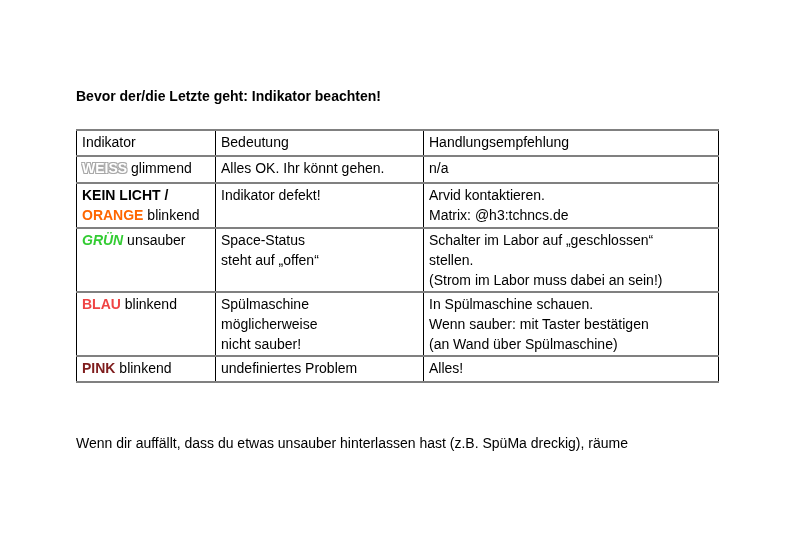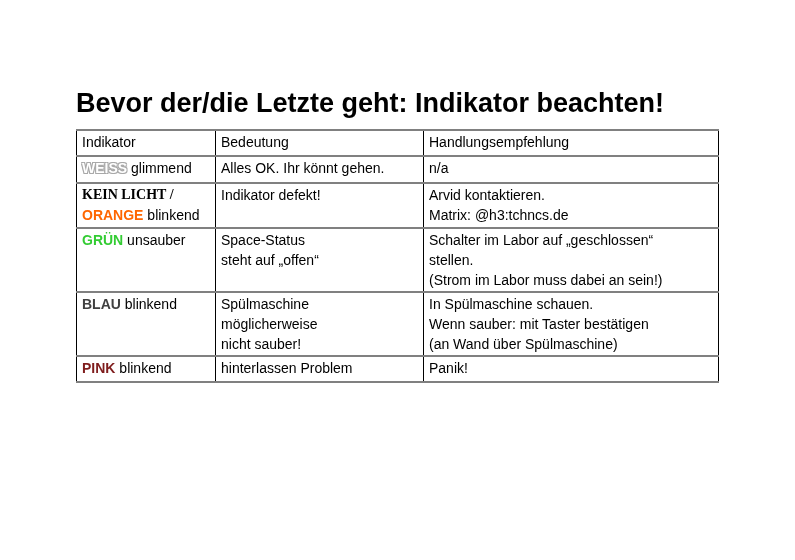--- a/index.html
+++ b/index.html
@@ -15,21 +15,21 @@
   .page {
     position: relative;
     width: 795px;
     height: 560px;
     background: #ffffff;
   }
   .doc-title {
     position: absolute;
     left: 76px;
     top: 88px;
-    font-size: 27px;
+    font-size: 14px;
     font-weight: bold;
     letter-spacing: 0px;
     white-space: nowrap;
   }
   table.ind-table {
     position: absolute;
     left: 76px;
     top: 129px;
     width: 642px;
     border-collapse: collapse;
@@ -54,21 +54,21 @@
   tr.r-gruen td  { height: 59px; }
   tr.r-blau td   { height: 59px; }
   tr.r-pink td   { height: 22px; }
   .ind-word {
     font-weight: bold;
   }
   .ind-word.outlined {
     text-shadow: -1px -1px 0 #a8a8a8, 1px -1px 0 #a8a8a8,
                  -1px 1px 0 #a8a8a8, 1px 1px 0 #a8a8a8;
   }
-  .bold-line { font-weight: bold; font-family: Liberation Serif, serif; }
+  .bold-line { font-weight: bold; }
   .footer-note {
     position: absolute;
     left: 76px;
     top: 433px;
     width: 665px;
     font-size: 14px;
     line-height: 21px;
   }
   .emoji {
     display: inline-block;
@@ -115,54 +115,55 @@
       <td>
         <div>Indikator defekt!</div>
       </td>
       <td>
         <div>Arvid kontaktieren.</div>
         <div>Matrix: @h3:tchncs.de</div>
       </td>
     </tr>
 
     <tr class="r-gruen">
-      <td><span class="ind-word" style="color: rgb(51, 204, 51);">GRÜN</span><span> unsauber</span></td>
+      <td><span class="ind-word" style="color: rgb(51, 204, 51); font-style: italic;">GRÜN</span><span> unsauber</span></td>
       <td>
         <div>Space-Status</div>
         <div>steht auf „offen“</div>
       </td>
       <td>
         <div>Schalter im Labor auf „geschlossen“</div>
         <div>stellen.</div>
         <div>(Strom im Labor muss dabei an sein!)</div>
       </td>
     </tr>
 
     <tr class="r-blau">
-      <td><span class="ind-word" style="color: #404040;">BLAU</span><span> blinkend</span></td>
+      <td><span class="ind-word" style="color: #ef4444;">BLAU</span><span> blinkend</span></td>
       <td>
         <div>Spülmaschine</div>
         <div>möglicherweise</div>
         <div>nicht sauber!</div>
       </td>
       <td>
         <div>In Spülmaschine schauen.</div>
         <div>Wenn sauber: mit Taster bestätigen</div>
         <div>(an Wand über Spülmaschine)</div>
       </td>
     </tr>
 
     <tr class="r-pink">
       <td><span class="ind-word" style="color: #7f1d1d;">PINK</span><span> blinkend</span></td>
       <td>
-        <div>hinterlassen Problem</div>
+        <div>undefiniertes Problem</div>
       </td>
       <td>
-        <div>Panik!</div>
+        <div>Alles!</div>
       </td>
     </tr>
   </tbody>
     </table>
 
   <div class="footer-note">
+    <div>Wenn dir auffällt, dass du etwas unsauber hinterlassen hast (z.B. SpüMa dreckig), räume</div>
   </div>
 
 </div>
 
 </body></html>

